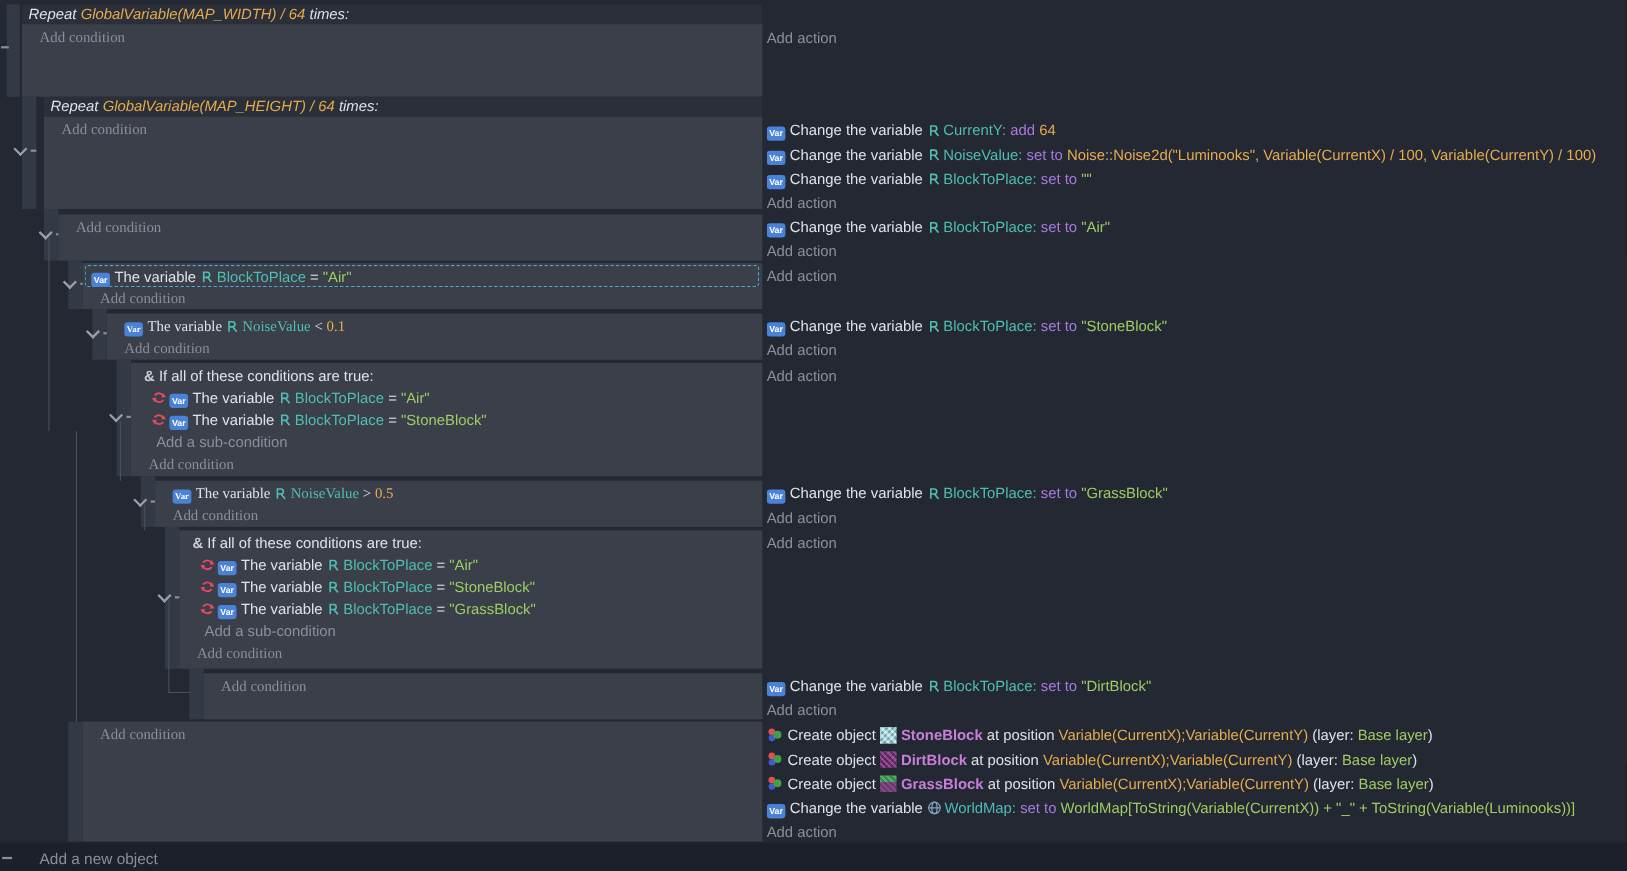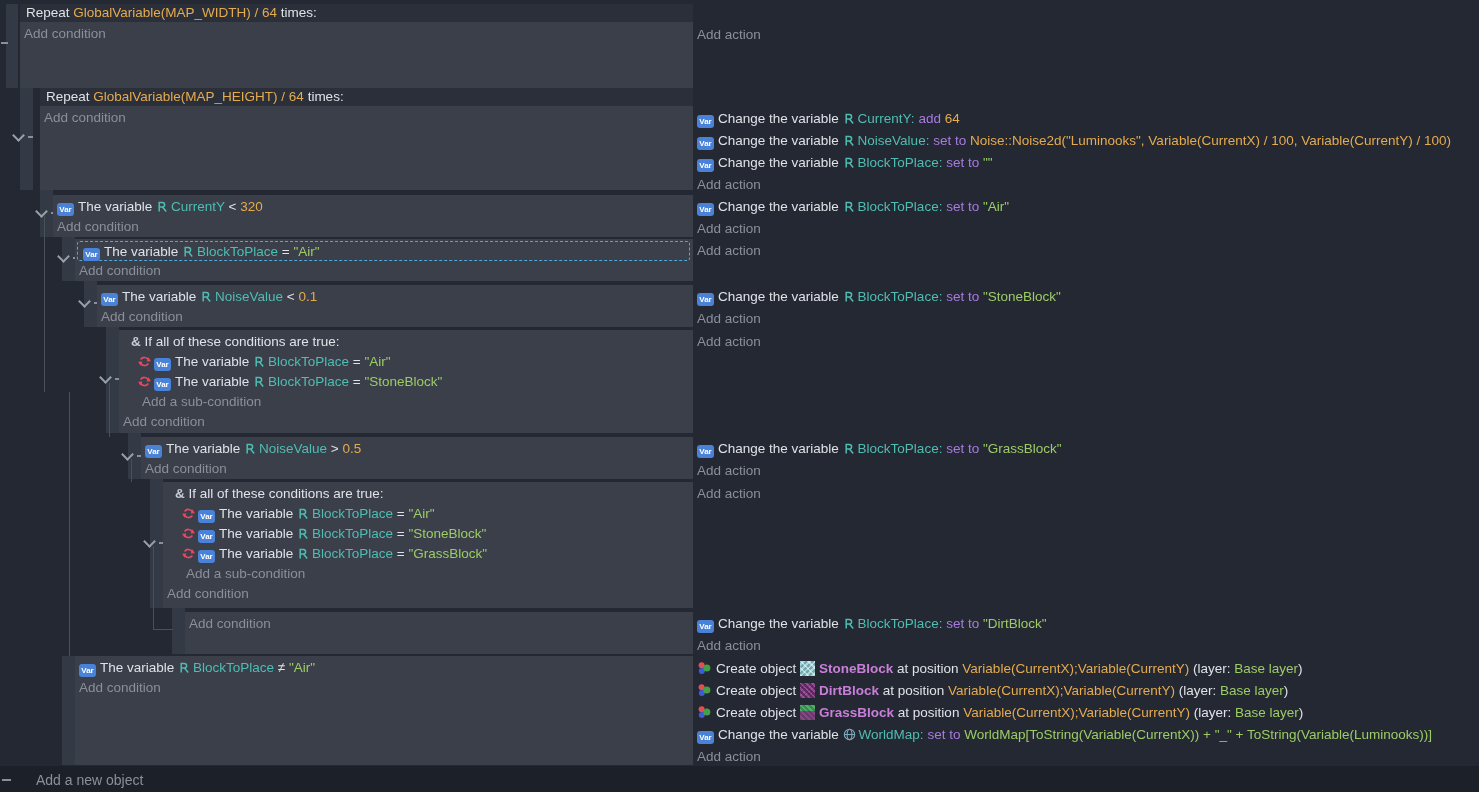--- a/index.html
+++ b/index.html
@@ -2,38 +2,38 @@
 <html><head>
 <meta charset="utf-8">
 <style>
   html,body{margin:0;padding:0;background:#1c2028;}
   body{font-family:"Liberation Sans",sans-serif;}
   .canvas{position:relative;width:1479px;height:792px;overflow:hidden;background:#1c2028;}
   .events-bg{position:absolute;left:0;top:0;width:1479px;height:766px;background:#242832;}
 
   
   .hdr{position:absolute;height:18px;line-height:18px;background:#2a2f39;padding-left:6px;
-       font-size:13.5px;white-space:nowrap;}
+       font-size:13.5px;white-space:nowrap;font-style:italic;}
   .hA{left:20px;top:4px;width:667px;}
   .hB{left:40px;top:88px;width:647px;}
 
   
   .box{position:absolute;background:#3a3f4a;padding-top:2px;box-sizing:border-box;font-size:13.5px;}
   .cA{left:20px;top:22px;width:673px;height:66px;}
   .cB{left:40px;top:106px;width:653px;height:84px;}
   .cC{left:53px;top:195px;width:640px;height:42px;}
   .cD{left:75px;top:239px;width:618px;height:42px;}
   .cE{left:97px;top:285px;width:596px;height:42px;}
   .cF{left:119px;top:330px;width:574px;height:103px;}
   .cG{left:141px;top:437px;width:552px;height:42px;}
   .cH{left:163px;top:482px;width:530px;height:126px;}
   .cI{left:185px;top:612px;width:508px;height:42px;}
   .cJ{left:75px;top:656px;width:618px;height:109px;}
 
-  .rw{line-height:20px;height:20px;padding-left:4px;white-space:nowrap;}
+  .rw{line-height:20px;height:20px;padding-left:16px;white-space:nowrap;font-family:Liberation Serif, serif;}
   .ra{line-height:20px;height:20px;padding-left:12px;white-space:nowrap;}
   .rs{line-height:20px;height:20px;padding-left:19px;white-space:nowrap;}
   .rz{line-height:20px;height:20px;padding-left:23px;white-space:nowrap;}
   .selrow{margin:0 3px 0 2px;border:1px dashed #4fa8dc;border-radius:3px;
           line-height:19px;height:20px;padding-left:5px;box-sizing:border-box;}
 
   
   .acts{position:absolute;left:697px;width:782px;overflow:hidden;font-size:13.5px;}
   .aA{top:24px;}  .aB{top:108px;} .aC{top:196px;} .aD{top:240px;} .aE{top:286px;}
   .aF{top:331px;} .aG{top:438px;} .aH{top:483px;} .aI{top:613px;} .aJ{top:658px;}
@@ -134,23 +134,20 @@
     <div class="ar"><span class="ic ic-variable-badge-icon">Var</span><span class="sg-p">Change the variable </span><span class="ic ic-scene-variable-icon"><svg width="12" height="13" viewBox="0 0 12 13">
             <path d="M3.2 11.5 L3.2 2.5 L6.3 2.5 A2.3 2.3 0 0 1 6.3 7.1 L3.2 7.1 M6.5 7.1 L10.2 11.5" fill="none" stroke="#4fbdb3" stroke-width="1.5"></path>
           </svg></span><span class="sg-v">NoiseValue:</span><span class="sg-p"> </span><span class="sg-k">set to</span><span class="sg-p"> </span><span class="sg-n">Noise::Noise2d("Luminooks", Variable(CurrentX) / 100, Variable(CurrentY) / 100)</span></div>
     <div class="ar"><span class="ic ic-variable-badge-icon">Var</span><span class="sg-p">Change the variable </span><span class="ic ic-scene-variable-icon"><svg width="12" height="13" viewBox="0 0 12 13">
             <path d="M3.2 11.5 L3.2 2.5 L6.3 2.5 A2.3 2.3 0 0 1 6.3 7.1 L3.2 7.1 M6.5 7.1 L10.2 11.5" fill="none" stroke="#4fbdb3" stroke-width="1.5"></path>
           </svg></span><span class="sg-v">BlockToPlace:</span><span class="sg-p"> </span><span class="sg-k">set to</span><span class="sg-p"> </span><span class="sg-s">""</span></div>
     <div class="ar"><span class="sg-m">Add action</span></div>
   </div>
 
   <div class="box cC">
-    <div class="rw"><span class="ic ic-variable-badge-icon">Var</span><span class="sg-p">The variable </span><span class="ic ic-scene-variable-icon"><svg width="12" height="13" viewBox="0 0 12 13">
-            <path d="M3.2 11.5 L3.2 2.5 L6.3 2.5 A2.3 2.3 0 0 1 6.3 7.1 L3.2 7.1 M6.5 7.1 L10.2 11.5" fill="none" stroke="#4fbdb3" stroke-width="1.5"></path>
-          </svg></span><span class="sg-v">CurrentY</span><span class="sg-p"> &lt; </span><span class="sg-n">320</span></div>
     <div class="rw"><span class="sg-m">Add condition</span></div>
   </div>
   <div class="acts aC">
     <div class="ar"><span class="ic ic-variable-badge-icon">Var</span><span class="sg-p">Change the variable </span><span class="ic ic-scene-variable-icon"><svg width="12" height="13" viewBox="0 0 12 13">
             <path d="M3.2 11.5 L3.2 2.5 L6.3 2.5 A2.3 2.3 0 0 1 6.3 7.1 L3.2 7.1 M6.5 7.1 L10.2 11.5" fill="none" stroke="#4fbdb3" stroke-width="1.5"></path>
           </svg></span><span class="sg-v">BlockToPlace:</span><span class="sg-p"> </span><span class="sg-k">set to</span><span class="sg-p"> </span><span class="sg-s">"Air"</span></div>
     <div class="ar"><span class="sg-m">Add action</span></div>
   </div>
 
   <div class="box cD">
@@ -261,23 +258,20 @@
     <div class="rw"><span class="sg-m">Add condition</span></div>
   </div>
   <div class="acts aI">
     <div class="ar"><span class="ic ic-variable-badge-icon">Var</span><span class="sg-p">Change the variable </span><span class="ic ic-scene-variable-icon"><svg width="12" height="13" viewBox="0 0 12 13">
             <path d="M3.2 11.5 L3.2 2.5 L6.3 2.5 A2.3 2.3 0 0 1 6.3 7.1 L3.2 7.1 M6.5 7.1 L10.2 11.5" fill="none" stroke="#4fbdb3" stroke-width="1.5"></path>
           </svg></span><span class="sg-v">BlockToPlace:</span><span class="sg-p"> </span><span class="sg-k">set to</span><span class="sg-p"> </span><span class="sg-s">"DirtBlock"</span></div>
     <div class="ar"><span class="sg-m">Add action</span></div>
   </div>
 
   <div class="box cJ">
-    <div class="rw"><span class="ic ic-variable-badge-icon">Var</span><span class="sg-p">The variable </span><span class="ic ic-scene-variable-icon"><svg width="12" height="13" viewBox="0 0 12 13">
-            <path d="M3.2 11.5 L3.2 2.5 L6.3 2.5 A2.3 2.3 0 0 1 6.3 7.1 L3.2 7.1 M6.5 7.1 L10.2 11.5" fill="none" stroke="#4fbdb3" stroke-width="1.5"></path>
-          </svg></span><span class="sg-v">BlockToPlace</span><span class="sg-p"> ≠ </span><span class="sg-s">"Air"</span></div>
     <div class="rw"><span class="sg-m">Add condition</span></div>
   </div>
   <div class="acts aJ">
     <div class="ar"><span class="ic ic-objects-icon"><svg width="14" height="14" viewBox="0 0 14 14">
             <circle cx="4.6" cy="4.2" r="3" fill="#e05050"></circle>
             <circle cx="4.8" cy="10" r="3" fill="#3d5bd6"></circle>
             <circle cx="9.8" cy="7" r="3.6" fill="#43a047"></circle>
           </svg></span><span class="sg-p">Create object </span><span class="ic ic-stone-block-thumbnail"></span><span class="sg-o">StoneBlock</span><span class="sg-p"> at position </span><span class="sg-n">Variable(CurrentX);Variable(CurrentY)</span><span class="sg-p"> (layer: </span><span class="sg-s">Base layer</span><span class="sg-p">)</span></div>
     <div class="ar"><span class="ic ic-objects-icon"><svg width="14" height="14" viewBox="0 0 14 14">
             <circle cx="4.6" cy="4.2" r="3" fill="#e05050"></circle>

